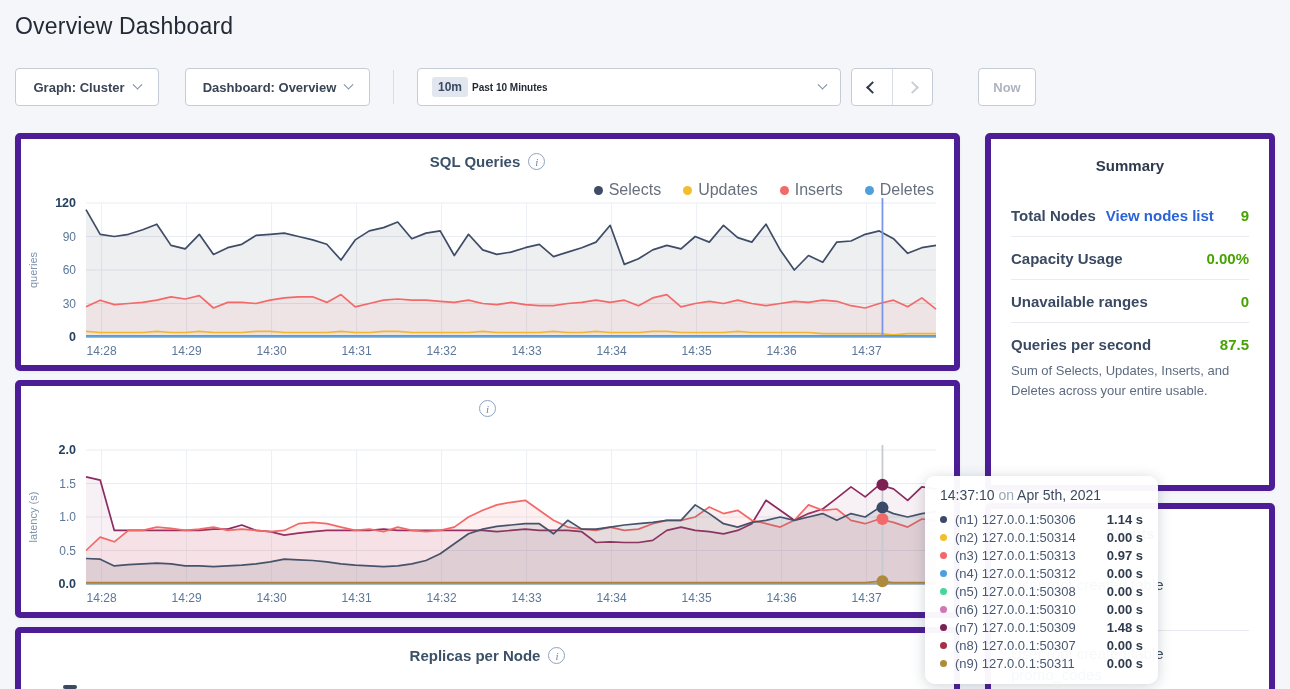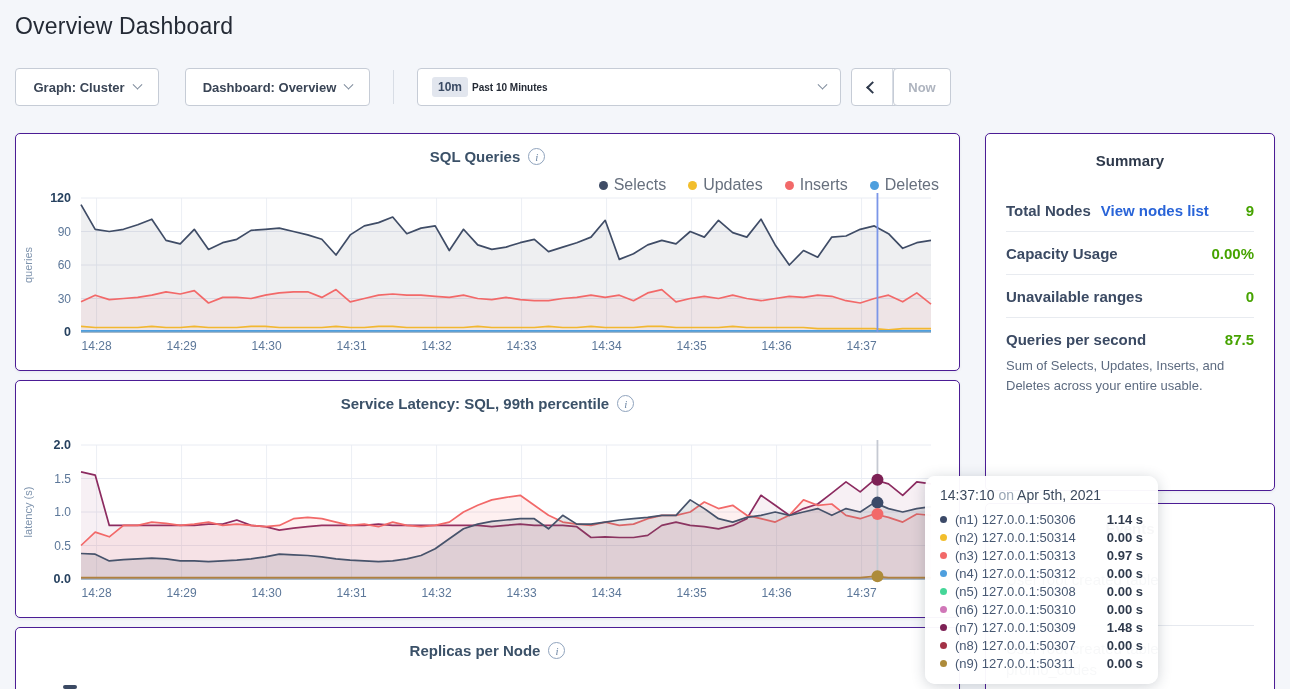--- a/index.html
+++ b/index.html
@@ -21,24 +21,24 @@
   .chev-down { width:7px; height:7px; border-right:1.6px solid #7a8799; border-bottom:1.6px solid #7a8799; transform:rotate(45deg) translate(-2px,-2px); }
   .toolbar-divider { position:absolute; left:393px; top:70px; width:1px; height:34px; background:#d8dde5; }
   .time-picker { left:417px; width:424px; justify-content:flex-start; padding:0 14px; gap:4px; }
   .time-badge { background:#e2e6ee; border-radius:3px; padding:3px 6px; font-size:12px; font-weight:bold; color:#3a4a63; }
   .time-label { font-size:10px; font-weight:bold; color:#242a35; flex:1; text-align:left; }
   .arrow-group { position:absolute; left:851px; top:68px; height:38px; display:flex; border:1px solid #c6ccd6; border-radius:4px; background:#fff; overflow:hidden; }
   .arrow-btn { width:40px; display:flex; align-items:center; justify-content:center; cursor:pointer; }
   .arrow-btn + .arrow-btn { border-left:1px solid #d8dde5; }
   .chev-left  { width:9px; height:9px; border-left:2.4px solid #2f3a4c; border-bottom:2.4px solid #2f3a4c; transform:rotate(45deg); }
   .chev-right { width:9px; height:9px; border-left:2.4px solid #c9ced8; border-bottom:2.4px solid #c9ced8; transform:rotate(225deg); }
-  .now-btn { left:893px; width:58px; color:#aeb4bf; cursor:default; }
+  .now-btn { left:978px; width:58px; color:#aeb4bf; cursor:default; }
 
   
-  .card { position:absolute; background:#fff; border:1px solid #4c1d95; border-radius:5px; box-shadow:0 1px 3px rgba(56,76,97,.07); }
+  .card { position:absolute; background:#fff; border:6px solid #4c1d95; border-radius:5px; box-shadow:0 1px 3px rgba(56,76,97,.07); }
   .chart-card { left:15px; width:945px; height:238px; }
   #chart-card-1 { top:133px; }
   #chart-card-2 { top:380px; }
   #chart-card-3 { top:627px; height:200px; }
   .chart-title-row { display:flex; align-items:center; justify-content:center; gap:8px; padding-top:14px; }
   .chart-title { font-size:15px; font-weight:bold; color:#3b5168; }
   .info-icon { width:17px; height:17px; border:1px solid #8fa3bd; border-radius:50%; display:inline-flex; align-items:center; justify-content:center; font-family:"Liberation Serif", serif; font-style:italic; font-size:11px; color:#6e87a5; }
   .legend { position:absolute; right:20px; top:42px; display:flex; gap:22px; }
   .legend-item { display:flex; align-items:center; gap:6px; font-size:16px; color:#67707e; }
   .legend-dot { width:9px; height:9px; border-radius:50%; }
@@ -162,21 +162,20 @@
       <path d="M65 142 L65.0 111.8 L79.2 105.2 L93.3 109.6 L107.5 108.5 L121.7 107.4 L135.8 105.2 L150.0 101.8 L164.2 104.0 L178.3 100.7 L192.5 113.0 L206.7 107.4 L220.8 107.4 L235.0 108.5 L249.2 105.2 L263.3 102.9 L277.5 101.8 L291.7 101.8 L305.8 107.4 L320.0 99.6 L334.2 111.8 L348.3 108.5 L362.5 105.2 L376.7 104.0 L390.8 105.2 L405.0 105.2 L419.2 106.3 L433.3 107.4 L447.5 105.2 L461.7 108.5 L475.8 109.6 L490.0 107.4 L504.2 109.6 L518.3 110.7 L532.5 110.7 L546.7 108.5 L560.8 107.4 L575.0 105.2 L589.2 107.4 L603.3 105.2 L617.5 110.7 L631.7 102.9 L645.8 99.6 L660.0 111.8 L674.2 108.5 L688.3 106.3 L702.5 108.5 L716.7 105.2 L730.8 108.5 L745.0 110.7 L759.2 108.5 L773.3 106.3 L787.5 107.4 L801.7 105.2 L815.8 106.3 L830.0 110.7 L844.2 113.0 L858.3 108.5 L872.5 105.2 L886.7 111.8 L900.8 102.9 L915.0 114.1 L915 142 Z" fill="rgba(242,105,105,0.08)" stroke="none"></path>
       <polyline points="65.0,111.8 79.2,105.2 93.3,109.6 107.5,108.5 121.7,107.4 135.8,105.2 150.0,101.8 164.2,104.0 178.3,100.7 192.5,113.0 206.7,107.4 220.8,107.4 235.0,108.5 249.2,105.2 263.3,102.9 277.5,101.8 291.7,101.8 305.8,107.4 320.0,99.6 334.2,111.8 348.3,108.5 362.5,105.2 376.7,104.0 390.8,105.2 405.0,105.2 419.2,106.3 433.3,107.4 447.5,105.2 461.7,108.5 475.8,109.6 490.0,107.4 504.2,109.6 518.3,110.7 532.5,110.7 546.7,108.5 560.8,107.4 575.0,105.2 589.2,107.4 603.3,105.2 617.5,110.7 631.7,102.9 645.8,99.6 660.0,111.8 674.2,108.5 688.3,106.3 702.5,108.5 716.7,105.2 730.8,108.5 745.0,110.7 759.2,108.5 773.3,106.3 787.5,107.4 801.7,105.2 815.8,106.3 830.0,110.7 844.2,113.0 858.3,108.5 872.5,105.2 886.7,111.8 900.8,102.9 915.0,114.1 " fill="none" stroke="#f26969" stroke-width="1.7" stroke-linejoin="round"></polyline>
       <polyline points="65.0,140.9 79.2,140.9 93.3,140.9 107.5,140.9 121.7,140.9 135.8,140.9 150.0,140.9 164.2,140.9 178.3,140.9 192.5,140.9 206.7,140.9 220.8,140.9 235.0,140.9 249.2,140.9 263.3,140.9 277.5,140.9 291.7,140.9 305.8,140.9 320.0,140.9 334.2,140.9 348.3,140.9 362.5,140.9 376.7,140.9 390.8,140.9 405.0,140.9 419.2,140.9 433.3,140.9 447.5,140.9 461.7,140.9 475.8,140.9 490.0,140.9 504.2,140.9 518.3,140.9 532.5,140.9 546.7,140.9 560.8,140.9 575.0,140.9 589.2,140.9 603.3,140.9 617.5,140.9 631.7,140.9 645.8,140.9 660.0,140.9 674.2,140.9 688.3,140.9 702.5,140.9 716.7,140.9 730.8,140.9 745.0,140.9 759.2,140.9 773.3,140.9 787.5,140.9 801.7,140.9 815.8,140.9 830.0,140.9 844.2,140.9 858.3,140.9 872.5,140.9 886.7,140.9 900.8,140.9 915.0,140.9 " fill="none" stroke="#4e9fde" stroke-width="1.7" stroke-linejoin="round"></polyline>
       <line x1="861.45" y1="3" x2="861.45" y2="142" stroke="#7b96e8" stroke-width="1.8"></line>
       <text x="16" y="75" fill="#7e93ad" font-size="11" text-anchor="middle" transform="rotate(-90 16 75)">queries</text>
     </svg>
 </div>
 
 <div class="card chart-card" id="chart-card-2">
   <div class="chart-title-row">
-    <span class="chart-title">Service Latency: SQL, 99th percentile</span>
     <span class="info-icon">i</span>
   </div>
   <svg class="chart-svg" id="svg-chart-1" width="945" height="178">
       <line x1="80.58333333333333" y1="8" x2="80.58333333333333" y2="142" stroke="#eceff5" stroke-width="1"></line>
       <text x="80.58333333333333" y="160" text-anchor="middle" fill="#5c7799" font-size="12">14:28</text>
       <line x1="165.58333333333331" y1="8" x2="165.58333333333331" y2="142" stroke="#eceff5" stroke-width="1"></line>
       <text x="165.58333333333331" y="160" text-anchor="middle" fill="#5c7799" font-size="12">14:29</text>
       <line x1="250.58333333333331" y1="8" x2="250.58333333333331" y2="142" stroke="#eceff5" stroke-width="1"></line>
       <text x="250.58333333333331" y="160" text-anchor="middle" fill="#5c7799" font-size="12">14:30</text>
       <line x1="335.58333333333337" y1="8" x2="335.58333333333337" y2="142" stroke="#eceff5" stroke-width="1"></line>

